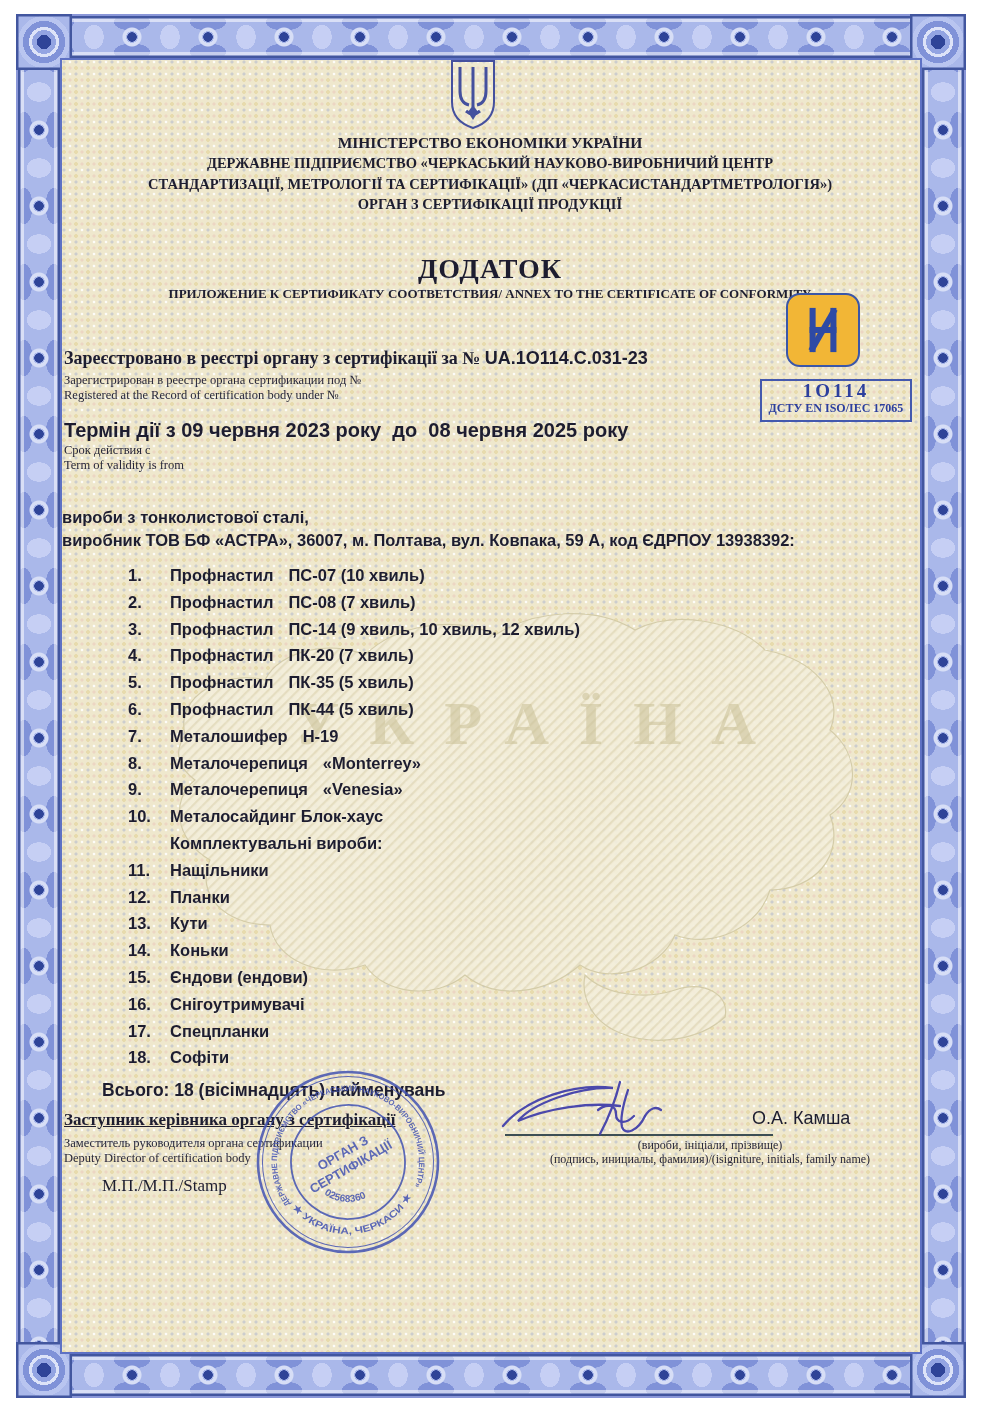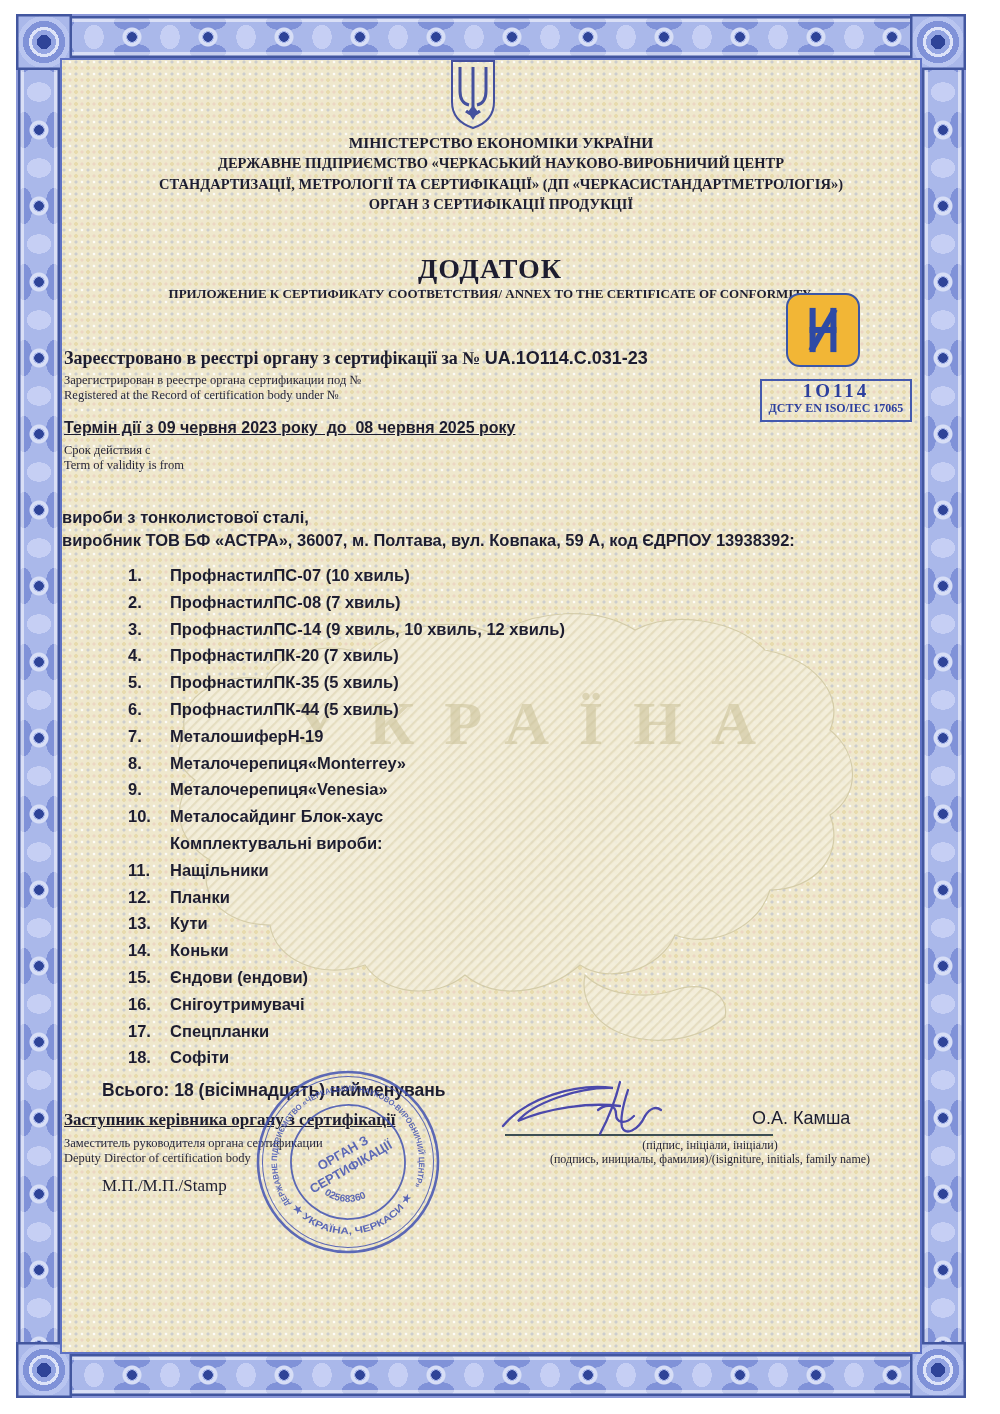--- a/index.html
+++ b/index.html
@@ -90,27 +90,27 @@
   .code-box{
     position:absolute;left:760px;top:379px;width:148px;height:39px;
     border:2px solid #4459ae;color:#2c3f9e;text-align:center;
   }
   .code-num{font-size:19px;font-weight:bold;letter-spacing:3px;line-height:20px;}
   .code-std{font-size:12px;font-weight:bold;line-height:14px;}
   .reg-main{position:absolute;left:64px;top:348px;font-size:18px;font-weight:bold;}
   .reg-main .num{font-family:"Liberation Sans",sans-serif;}
   .small-caption{font-size:12.5px;line-height:14.5px;color:#26263a;}
   .reg-sub{position:absolute;left:64px;top:373px;}
-  .validity-main{position:absolute;left:64px;top:419px;font-family:"Liberation Sans",sans-serif;font-size:16px;font-weight:bold;white-space:pre-wrap;text-decoration:underline;}
+  .validity-main{position:absolute;left:64px;top:419px;font-family:"Liberation Sans",sans-serif;font-size:20px;font-weight:bold;white-space:pre-wrap;}
   .validity-sub{position:absolute;left:64px;top:443px;}
   .intro{position:absolute;left:62px;top:506px;font-family:"Liberation Sans",sans-serif;font-size:16.5px;font-weight:bold;line-height:23px;}
   .items{position:absolute;left:128px;top:566px;width:700px;font-family:"Liberation Sans",sans-serif;font-size:16.5px;font-weight:bold;}
   .item-row{display:flex;align-items:baseline;height:26.8px;}
   .item-num{width:42px;flex:none;}
-  .item-spec{margin-left:0;}
+  .item-spec{margin-left:15px;}
   .total-line{position:absolute;left:102px;top:1080px;font-family:"Liberation Sans",sans-serif;font-size:17.5px;font-weight:bold;}
   .sig-title-uk{position:absolute;left:64px;top:1110px;font-size:17px;font-weight:bold;text-decoration:underline;}
   .sig-title-sub{position:absolute;left:64px;top:1136px;}
   .mp-label{position:absolute;left:102px;top:1176px;font-size:17px;}
   .sig-line{position:absolute;left:505px;top:1134px;width:268px;height:2px;background:#3d4f55;}
   .sig-name{position:absolute;left:752px;top:1108px;font-family:"Liberation Sans",sans-serif;font-size:18px;font-weight:normal;}
   .sig-captions{position:absolute;left:490px;top:1138px;width:440px;text-align:center;}
   .sig-captions .small-caption{font-size:12px;line-height:14px;}
   .signature-svg{position:absolute;left:498px;top:1078px;z-index:6;}
   .stamp-svg{position:absolute;left:252px;top:1066px;z-index:6;opacity:.85;}
@@ -155,21 +155,21 @@
     <path d="M6,3 H48 V44 Q48 63 27 70 Q6 63 6 44 Z" fill="rgba(244,240,220,.25)" stroke="#44509e" stroke-width="2"></path>
     <g stroke="#44509e" stroke-width="3" fill="none">
       <path d="M27,9 V49"></path>
       <path d="M14,9 V33 Q14,45 23,47"></path>
       <path d="M40,9 V33 Q40,45 31,47"></path>
       <path d="M20,53 Q27,59 34,53"></path>
     </g>
     <path d="M27,47 L22,54 L27,62 L32,54 Z" fill="#44509e"></path>
   </svg>
 
-  <div class="center-col" style="top:132px;margin-left:11px;">
+  <div class="center-col" style="top:132px;">
     <div class="hdr-ministry">МІНІСТЕРСТВО ЕКОНОМІКИ УКРАЇНИ</div>
     <div class="hdr-line">ДЕРЖАВНЕ ПІДПРИЄМСТВО «ЧЕРКАСЬКИЙ НАУКОВО-ВИРОБНИЧИЙ ЦЕНТР</div>
     <div class="hdr-line">СТАНДАРТИЗАЦІЇ, МЕТРОЛОГІЇ ТА СЕРТИФІКАЦІЇ» (ДП «ЧЕРКАСИСТАНДАРТМЕТРОЛОГІЯ»)</div>
     <div class="hdr-line">ОРГАН З СЕРТИФІКАЦІЇ ПРОДУКЦІЇ</div>
   </div>
 
   <div class="center-col" style="top:252px;">
     <div class="title-big">ДОДАТОК</div>
     <div class="title-sub">ПРИЛОЖЕНИЕ К СЕРТИФИКАТУ СООТВЕТСТВИЯ/ ANNEX TO THE CERTIFICATE OF CONFORMITY</div>
   </div>
@@ -318,21 +318,21 @@
     <g stroke="#3e3caa" stroke-width="2.3" fill="none" stroke-linecap="round" opacity=".92">
       <path d="M5,48 C28,20 78,5 115,10 C78,9 34,26 20,43 C50,30 92,24 122,28"></path>
       <path d="M122,4 C117,24 109,43 102,56"></path>
       <path d="M100,32 C109,25 118,27 118,36 C118,45 127,47 136,38"></path>
       <path d="M130,12 C125,27 122,40 124,49 C127,58 140,53 147,38"></path>
       <path d="M147,38 C152,30 158,28 163,32"></path>
     </g>
   </svg>
   <div class="sig-name">О.А. Камша</div>
   <div class="sig-captions">
-    <div class="small-caption">(підпис, ініціали, ініціали)</div>
+    <div class="small-caption">(вироби, ініціали, прізвище)</div>
     <div class="small-caption">(подпись, инициалы, фамилия)/(isigniture, initials, family name)</div>
   </div>
 
   <svg class="stamp-svg" width="192" height="192" viewBox="0 0 192 192">
     <defs>
       <path id="arcTop" d="M34.5,131.5 A71,71 0 1,1 157.5,131.5"></path>
       <path id="arcBottom" d="M33.6,132 A72,72 0 0,0 158.4,132"></path>
       <path id="arcNumber" d="M61.4,116 A40,40 0 0,0 130.6,116"></path>
     </defs>
     <g transform="rotate(-6 96 96)">

